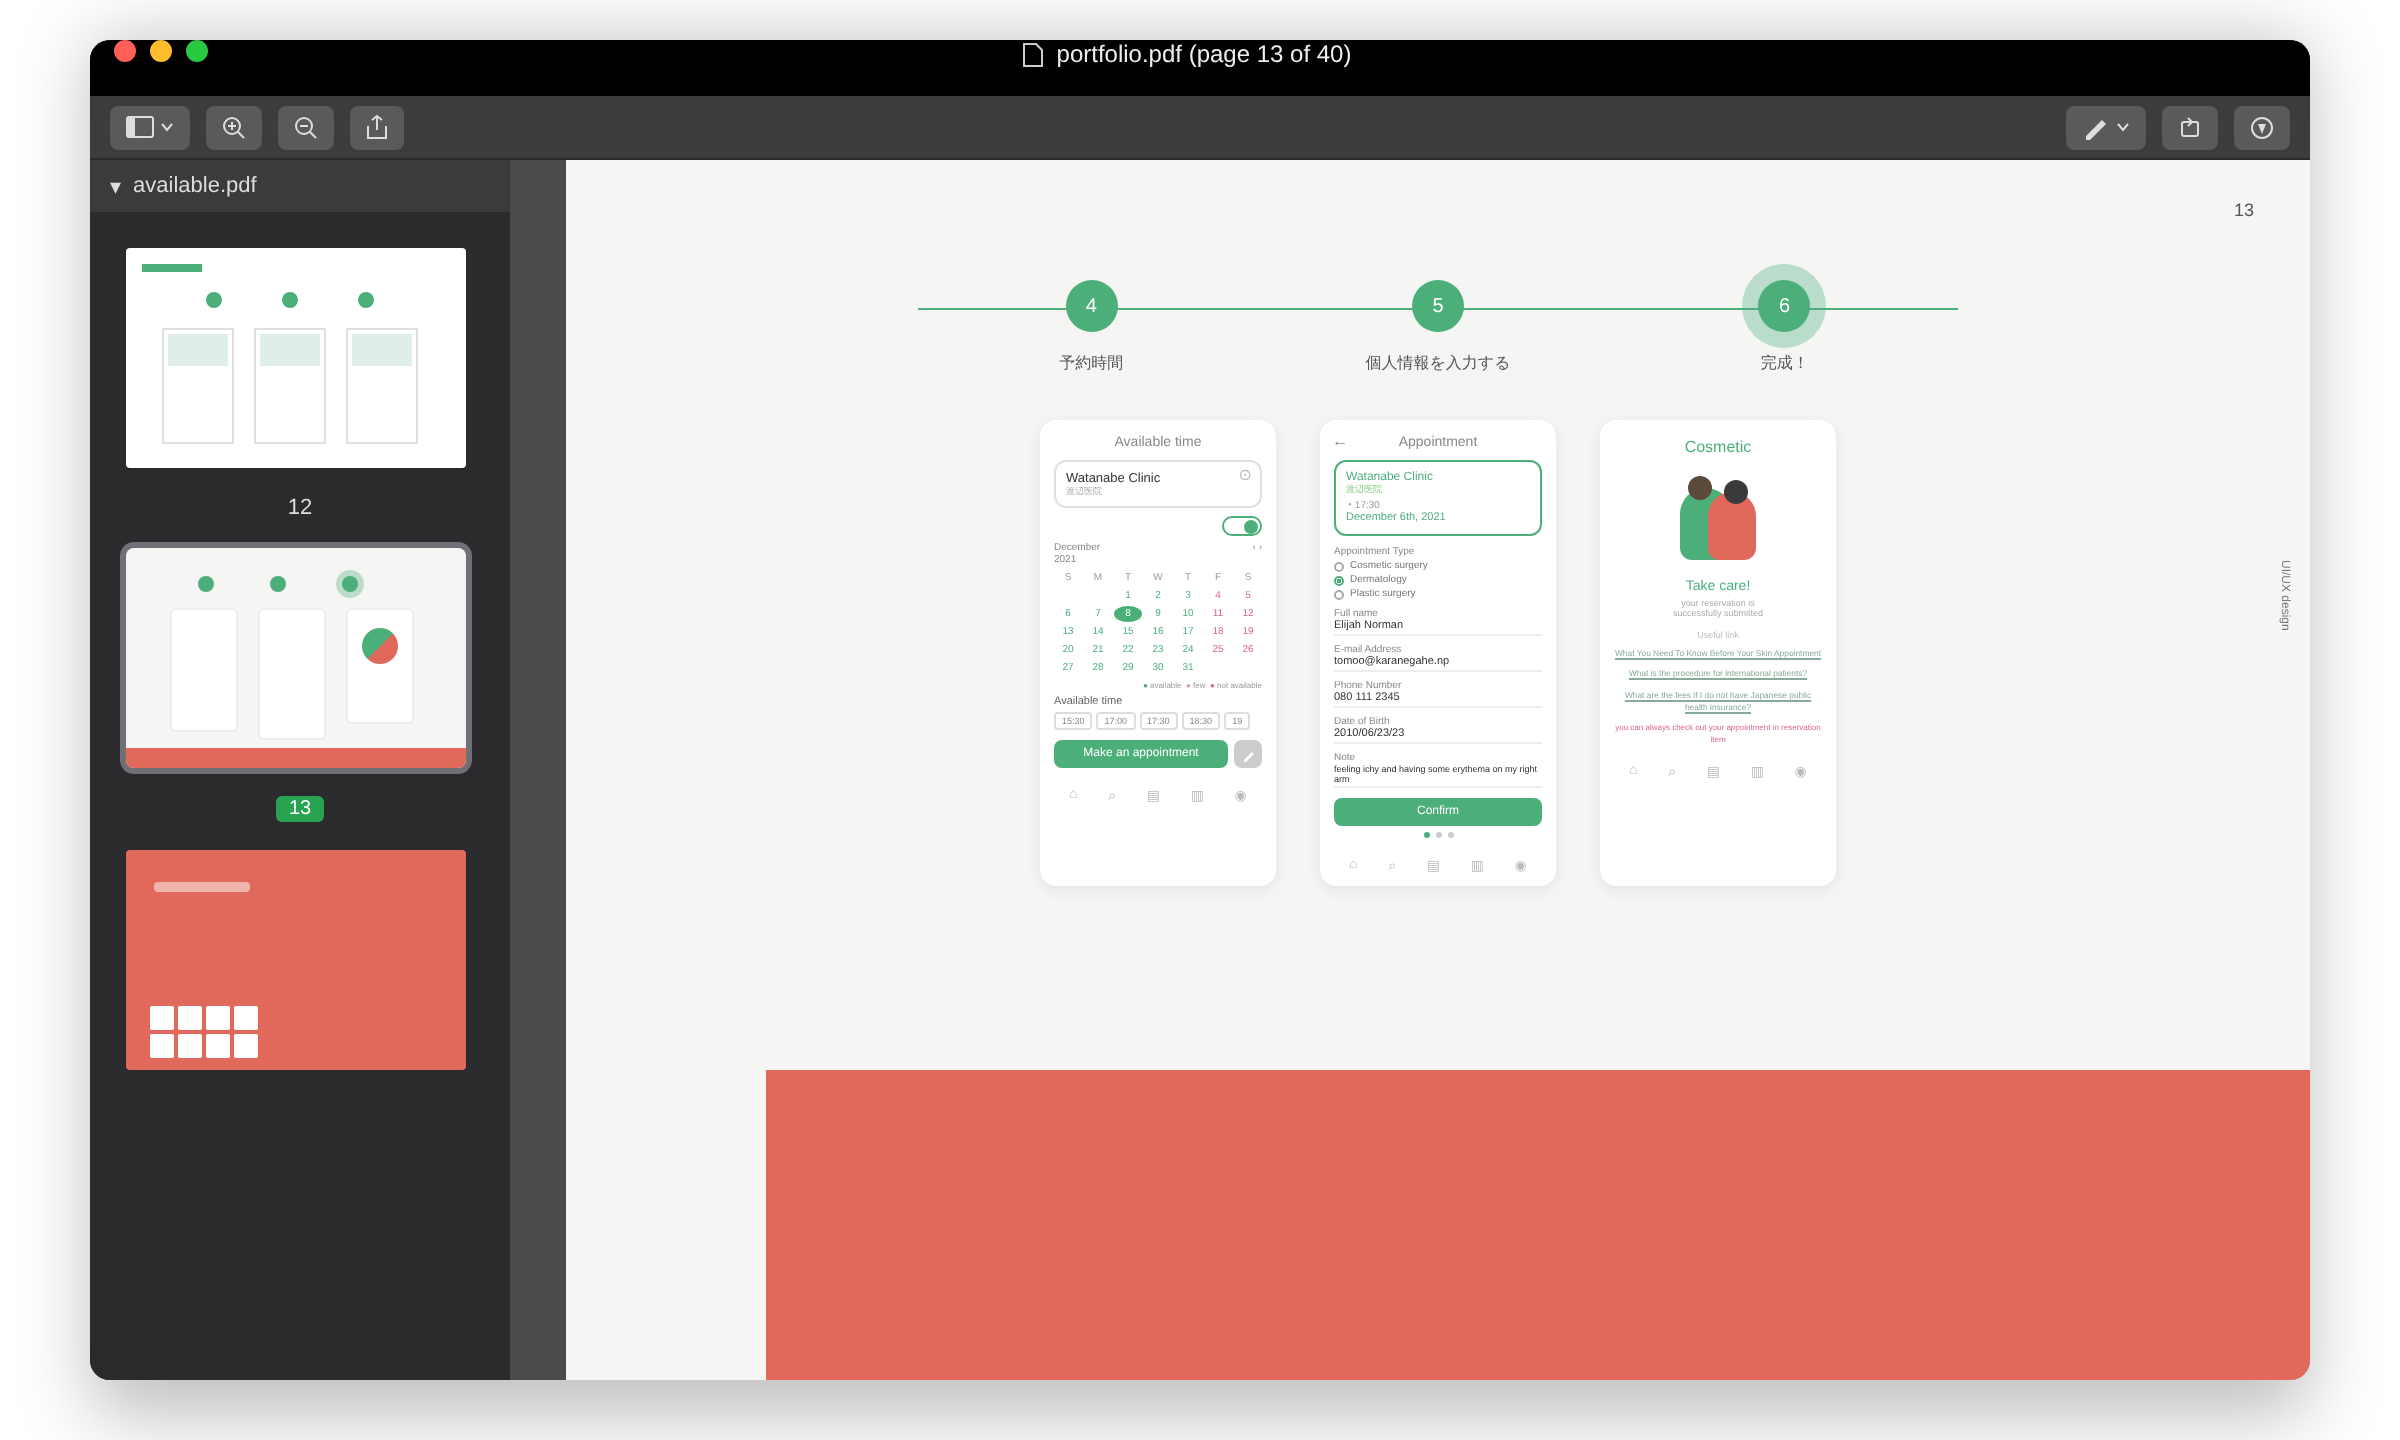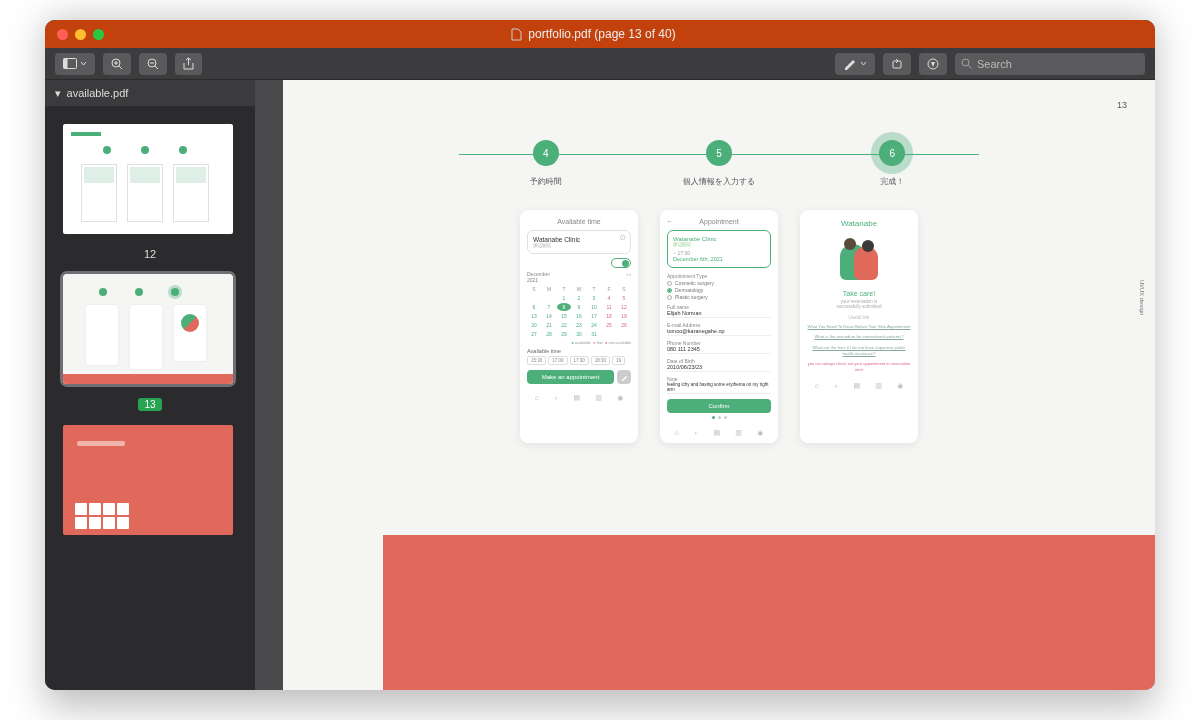--- a/index.html
+++ b/index.html
@@ -1,19 +1,19 @@
 <!DOCTYPE html>
 <html><head>
 <meta charset="utf-8">
 <style>
   * { box-sizing: border-box; margin: 0; padding: 0; font-family: -apple-system, BlinkMacSystemFont, "Helvetica Neue", sans-serif; }
   body { background: #fff; width: 1200px; height: 720px; position: relative; overflow: hidden; }
   .shadow { position: absolute; top: 20px; left: 45px; width: 1110px; height: 688px; background: rgba(0,0,0,.25); border-radius: 12px; filter: blur(18px); }
   .window { position: absolute; top: 20px; left: 45px; width: 1110px; height: 670px; background: #2b2b2d; border-radius: 10px; overflow: hidden; display: flex; flex-direction: column; }
-  .titlebar { height: 28px; background: #c2410c; display: flex; align-items: center; padding: 0 12px; gap: 8px; color: #e8e8e8; font-size: 12px; }
+  .titlebar { height: 28px; background: #000000; display: flex; align-items: flex-start; padding: 0 12px; gap: 8px; color: #e8e8e8; font-size: 12px; }
   .traffic { display:flex; gap:7px; }
   .traffic span { width:11px; height:11px; border-radius:50%; }
   .tr-r{background:#ff5f57}.tr-y{background:#febc2e}.tr-g{background:#28c840}
   .title-doc{flex:1;display:flex;justify-content:center;align-items:center;gap:6px;font-size:12px;color:#eee}
   .ico{display:inline-flex;align-items:center;justify-content:center}
   .toolbar{height:32px;background:#3c3c3e;border-bottom:1px solid #2a2a2a;display:flex;align-items:center;padding:0 10px;gap:8px;color:#ccc;font-size:12px}
   .tbtn{background:#5a5a5c;border-radius:4px;padding:3px 8px;display:inline-flex;align-items:center;gap:3px;height:22px}
   .sp{flex:1}
   .search{background:#5a5a5c;border-radius:4px;height:22px;width:190px;display:flex;align-items:center;padding:0 6px;gap:5px;color:#bbb;font-size:11px}
   .body{flex:1;display:flex;min-height:0}
@@ -175,27 +175,20 @@
           <rect x="2" y="3" width="8" height="7" rx="1" stroke="#ddd" fill="none"></rect>
           <path d="M5 1l2 2-2 2" stroke="#ddd" fill="none"></path>
         </svg>
     </span>
     <span class="tbtn">
       <svg width="12" height="12" viewBox="0 0 12 12">
           <circle cx="6" cy="6" r="5" stroke="#ddd" fill="none"></circle>
           <path d="M4 4h4l-2 5z" fill="#ddd"></path>
         </svg>
     </span>
-    <span class="search">
-      <svg width="11" height="11" viewBox="0 0 11 11">
-          <circle cx="4.5" cy="4.5" r="3.5" stroke="#aaa" fill="none"></circle>
-          <path d="M7.5 7.5l3 3" stroke="#aaa"></path>
-        </svg>
-      <span>Search</span>
-    </span>
   </div>
 
   <div class="body">
     <div class="sidebar">
       <div class="tabstrip">
         <span>▾</span>
         <span>available.pdf</span>
       </div>
       <div class="thumbs">
         <div class="thumb t1">
@@ -396,21 +389,21 @@
             <div class="nav5">
               <span>⌂</span>
                 <span>⌕</span>
                 <span>▤</span>
                 <span>▥</span>
                 <span>◉</span>
             </div>
           </div>
 
           <div class="card sub3">
-            <div class="title">Watanabe</div>
+            <div class="title">Cosmetic</div>
             <div class="illus">
               <div class="a"></div>
                 <div class="b"></div>
                 <div class="h1"></div>
                 <div class="h2"></div>
             </div>
             <div class="tc">Take care!</div>
             <div class="tcsub" style="white-space:pre-line">your reservation is
 successfully submitted</div>
             <div style="font-size:4.5px;color:#bbb">Useful link</div>

